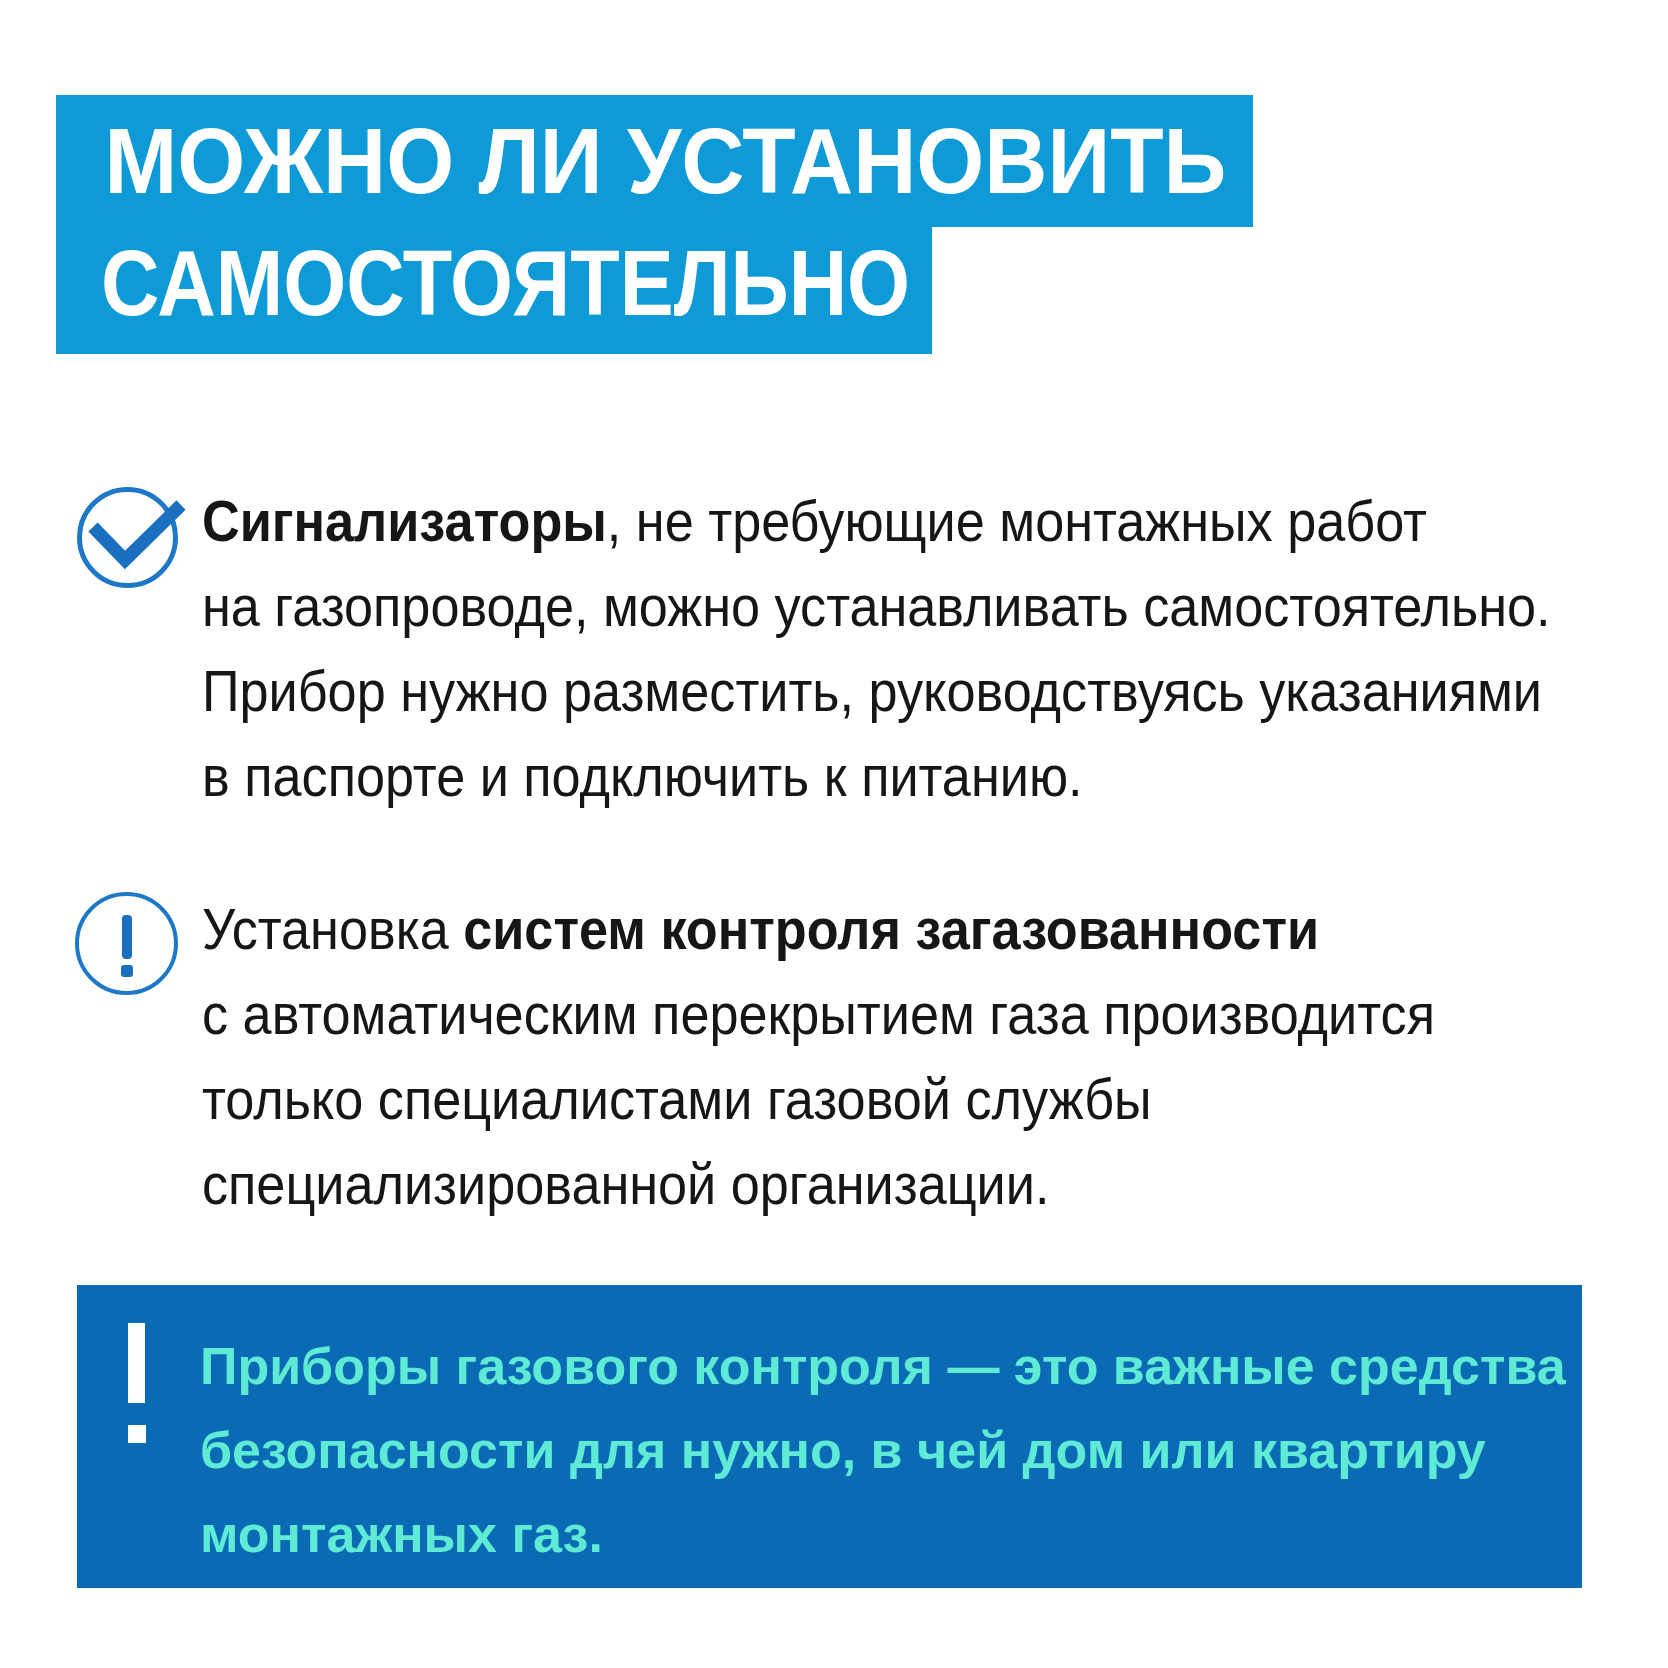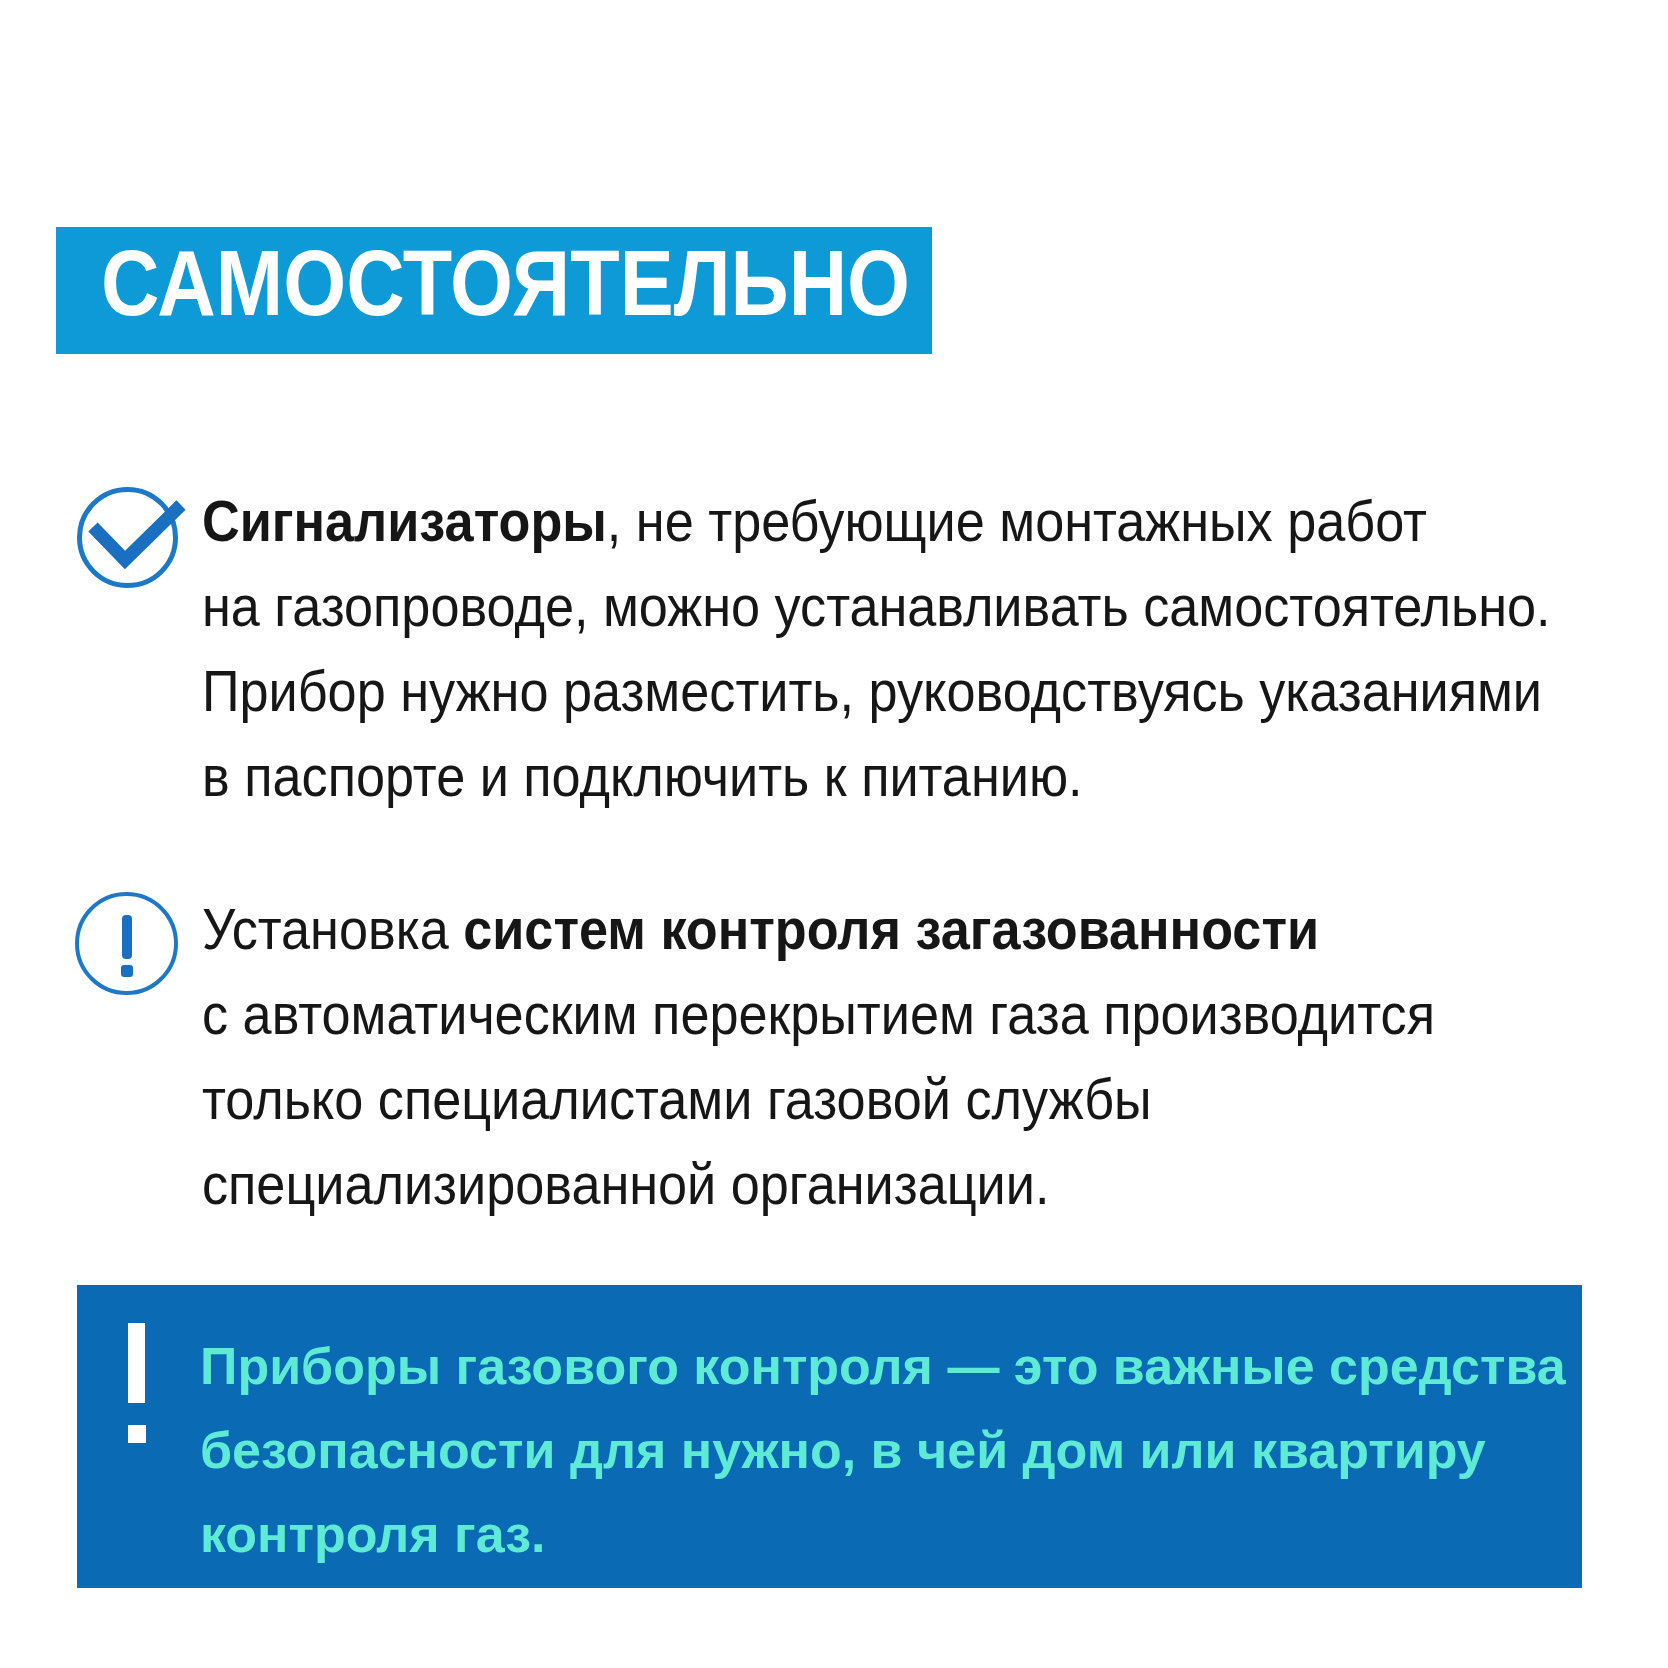--- a/index.html
+++ b/index.html
@@ -68,20 +68,23 @@
     position:absolute;left:123px;top:39px;color:#5eead4;font-weight:bold;
     font-size:52px;line-height:84px;
   }
   .callout-text .tline{white-space:nowrap;}
 </style>
 </head>
 <body>
 
 <div class="canvas">
 
+  <div class="banner-row banner-row1">
+    <span class="banner-text">МОЖНО ЛИ УСТАНОВИТЬ</span>
+  </div>
   <div class="banner-row banner-row2">
     <span class="banner-text">САМОСТОЯТЕЛЬНО</span>
   </div>
 
   <div class="icon-box check-circle">
     <span class="ring"></span>
     <svg width="115" height="101" viewBox="0 0 115 101">
       <polyline points="16,40 48,73 104,18" fill="none" stroke="#1a6fc0" stroke-width="13"></polyline>
     </svg>
   </div>
@@ -103,17 +106,17 @@
     <div class="tline">только специалистами газовой службы</div>
     <div class="tline">специализированной организации.</div>
   </div>
 
   <div class="callout">
     <span class="excl-bar"></span>
     <span class="excl-dot"></span>
     <div class="callout-text">
       <div class="tline">Приборы газового контроля — это важные средства</div>
       <div class="tline">безопасности для нужно, в чей дом или квартиру</div>
-      <div class="tline">контроля газ.</div>
+      <div class="tline">монтажных газ.</div>
     </div>
   </div>
 
 </div>
 
 </body></html>

